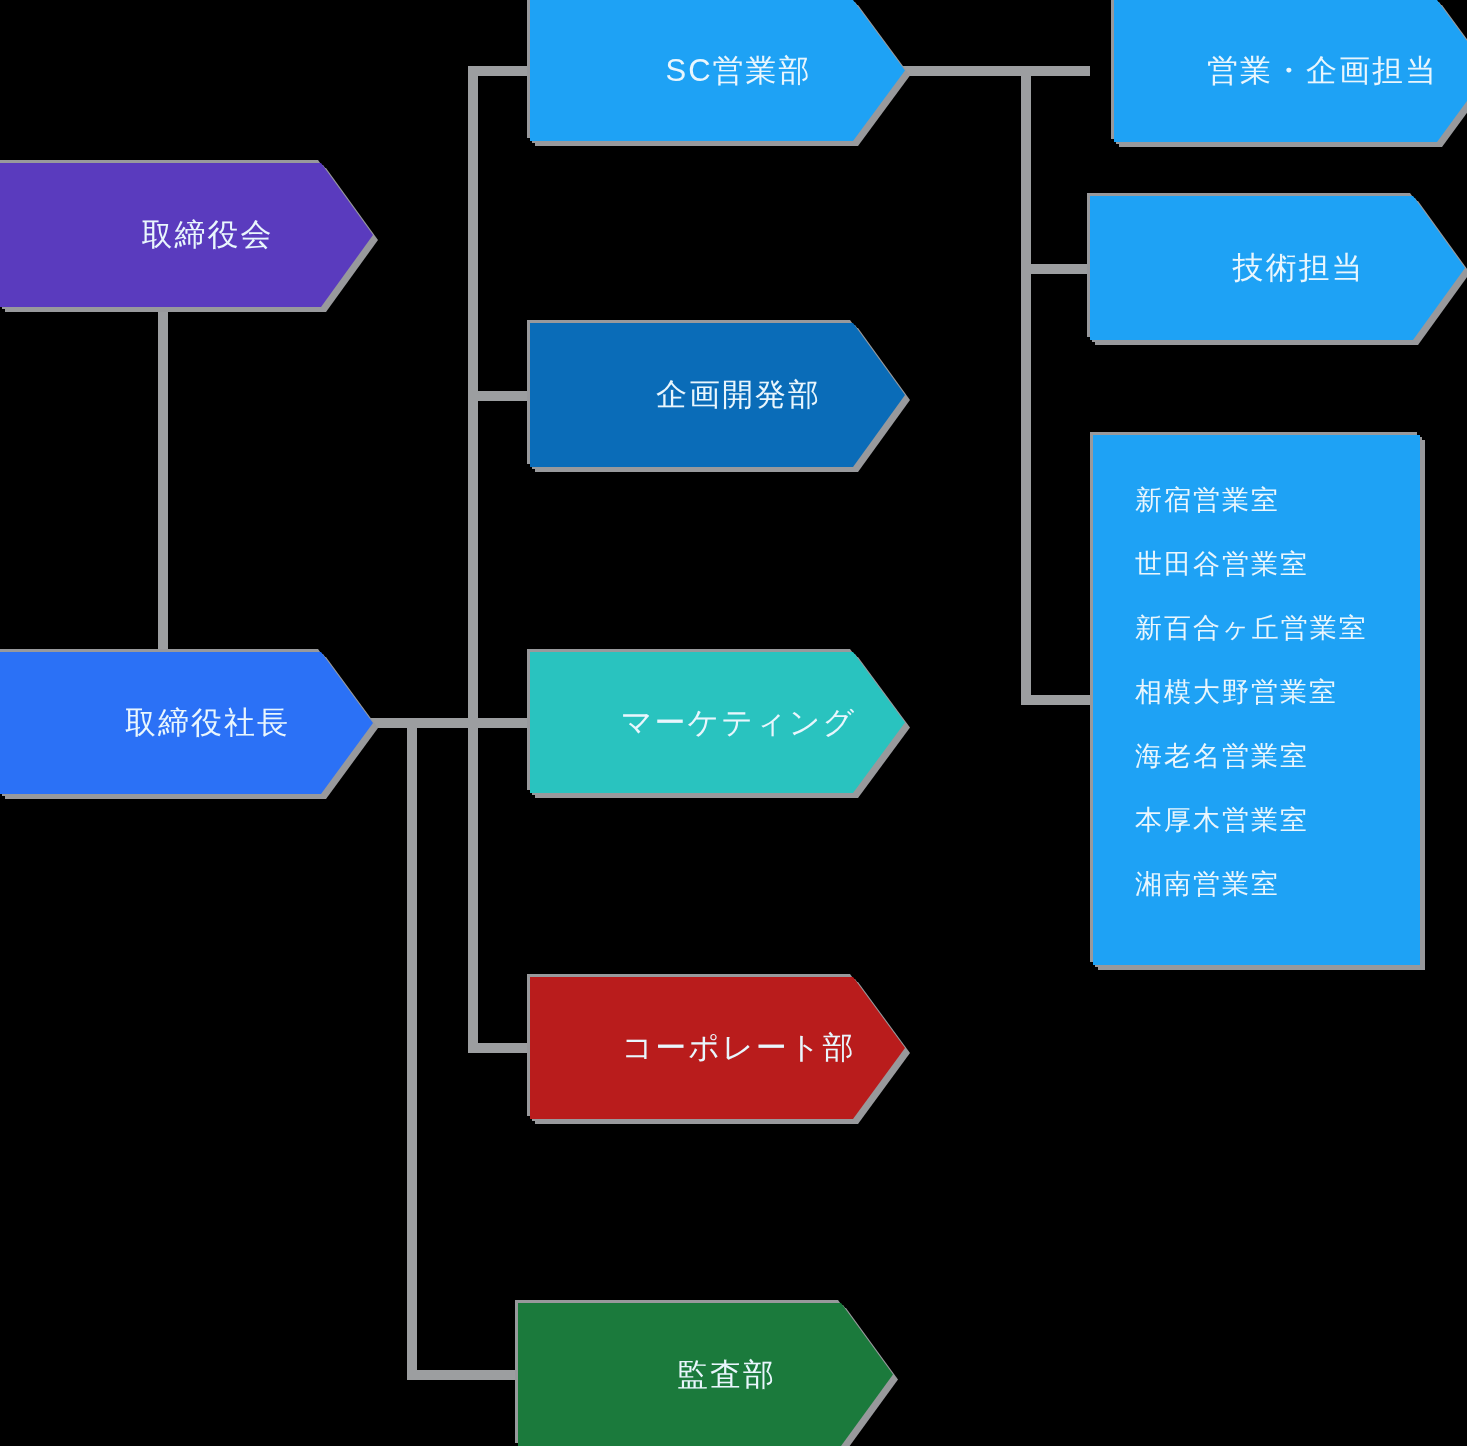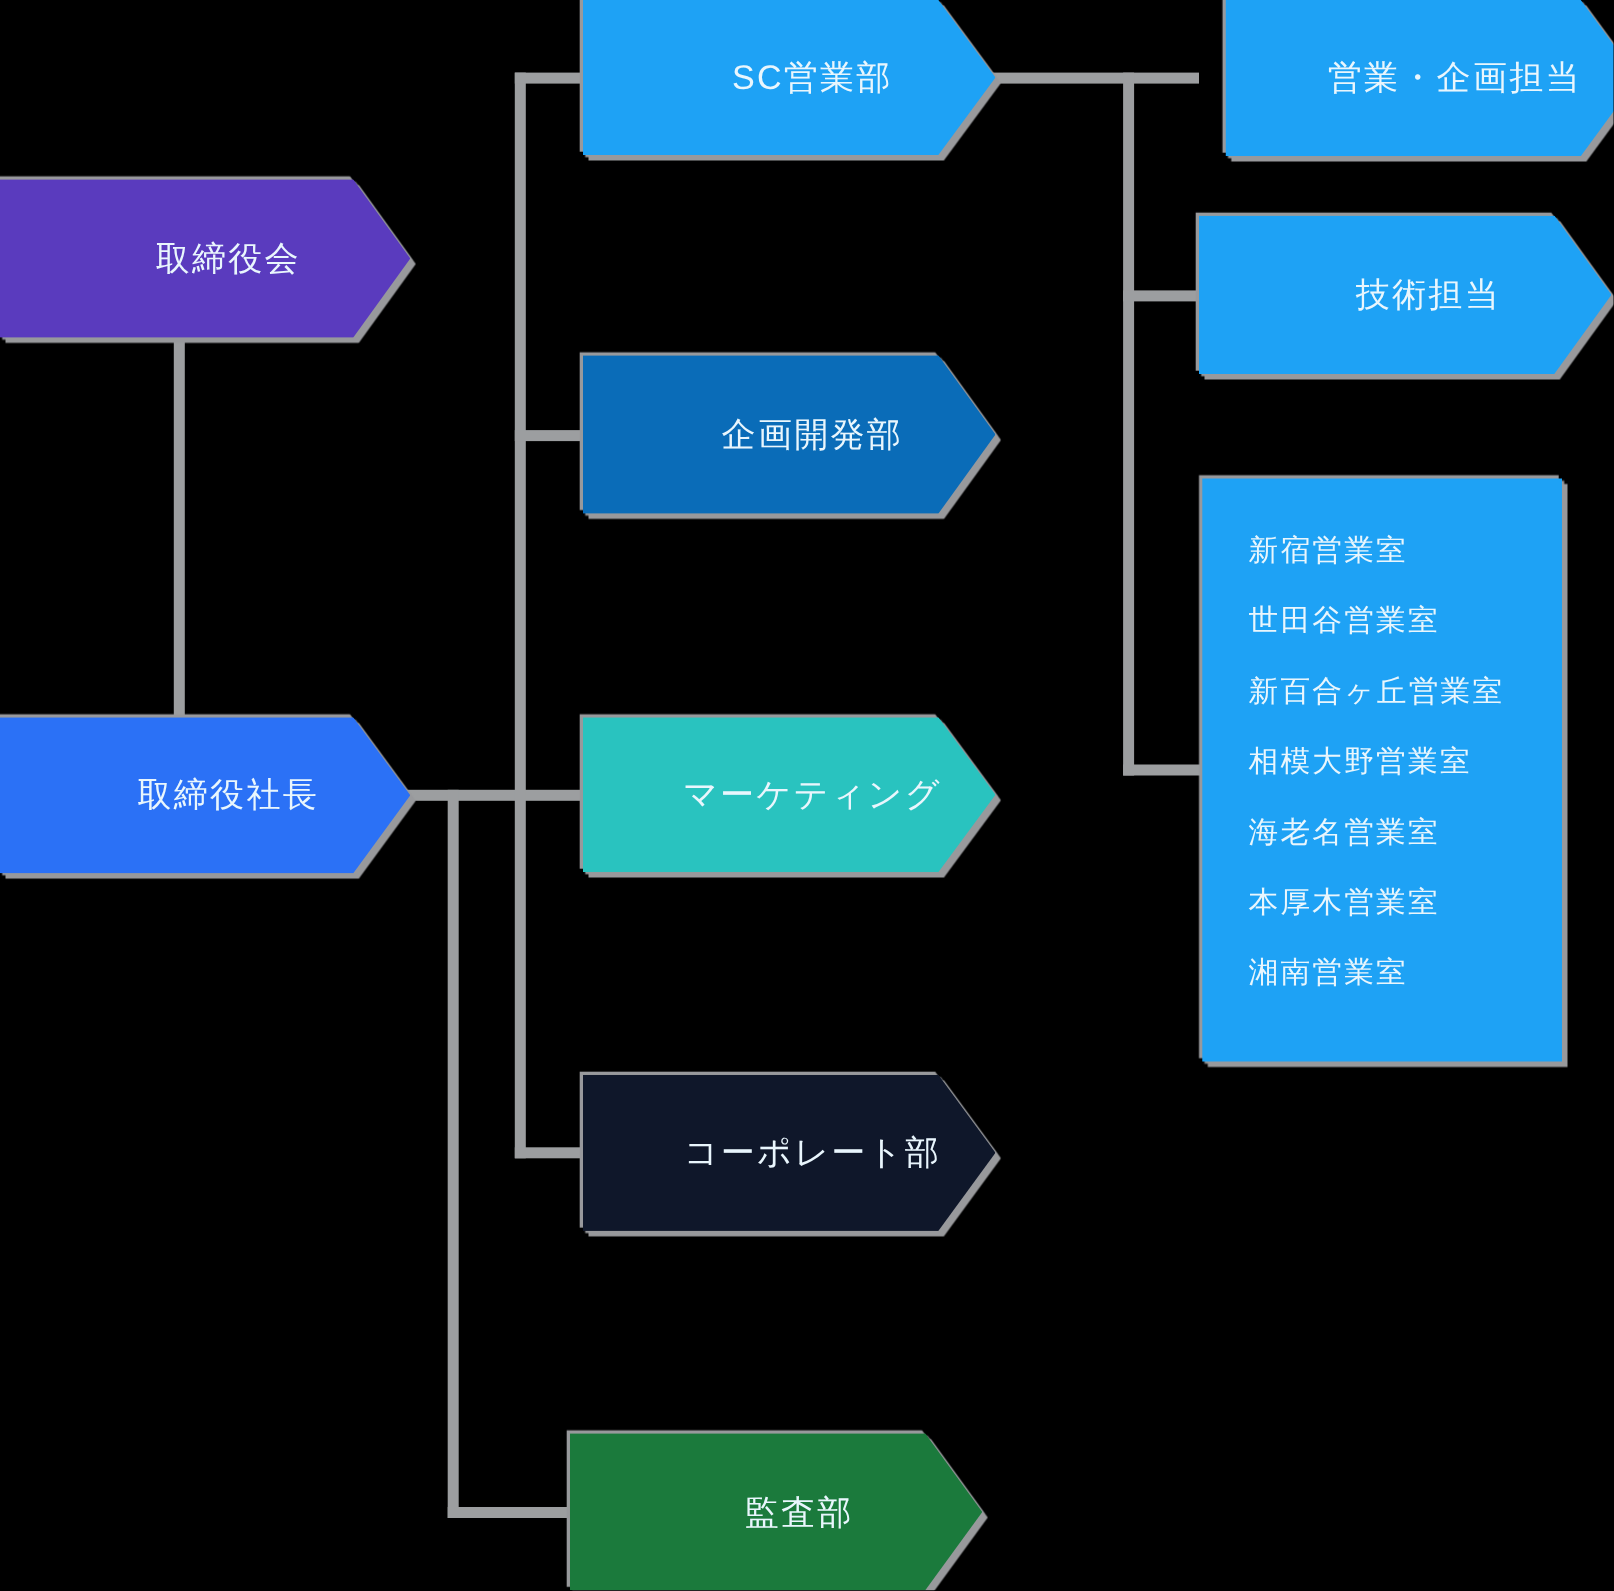--- a/index.html
+++ b/index.html
@@ -87,21 +87,21 @@
     </div>
   </div>
 
   <div class="node-wrap" style="left:530px; top:652px; width:375px; height:141px;">
     <div class="node-body arrow" style="background-color: rgb(41, 195, 191);">
       <span class="node-label">マーケティング</span>
     </div>
   </div>
 
   <div class="node-wrap" style="left:530px; top:977px; width:375px; height:142px;">
-    <div class="node-body arrow" style="background-color: #0f172a;">
+    <div class="node-body arrow" style="background-color: #b91c1c;">
       <span class="node-label">コーポレート部</span>
     </div>
   </div>
 
   <div class="node-wrap" style="left:518px; top:1303px; width:375px; height:143px;">
     <div class="node-body arrow" style="background-color: rgb(27, 122, 60);">
       <span class="node-label">監査部</span>
     </div>
   </div>
 

